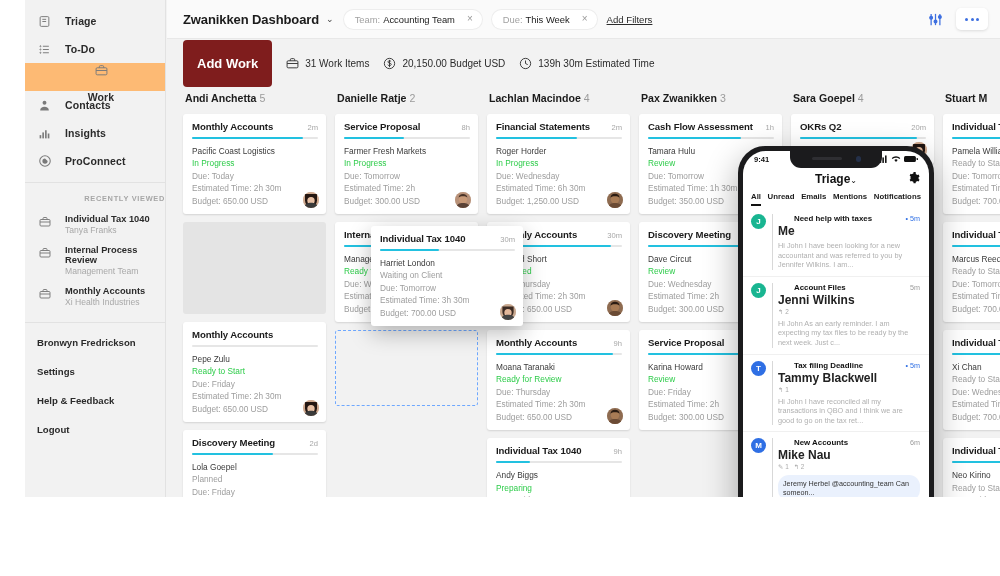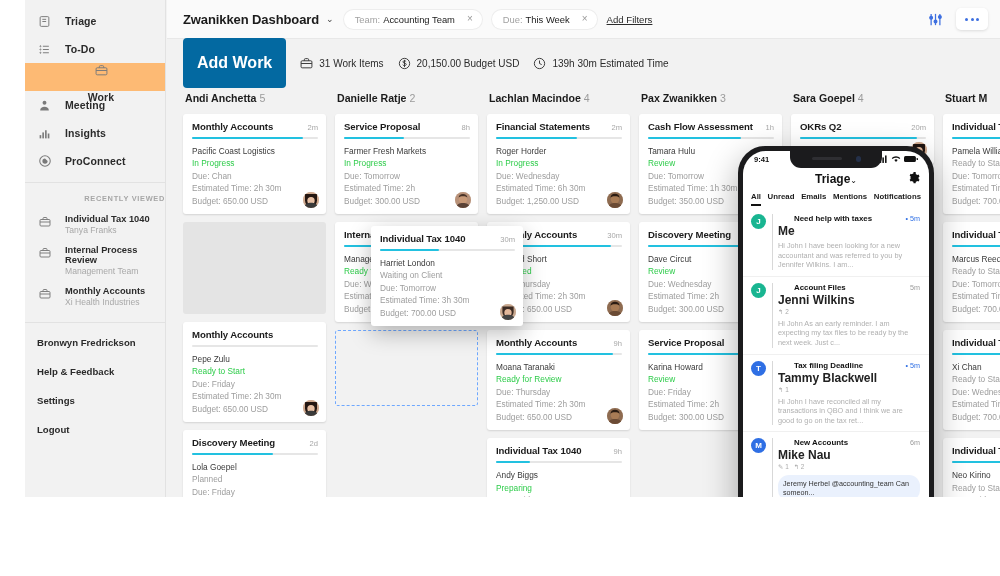--- a/index.html
+++ b/index.html
@@ -65,22 +65,22 @@
   .icon-btn { width:26px; height:22px; display:flex; align-items:center; justify-content:center;
     color:#3d6fe0; cursor:pointer; }
   .more-btn { background:#fff; border-radius:5px; box-shadow:0 1px 3px rgba(0,0,0,.12);
     width:32px; height:22px; display:flex; align-items:center; justify-content:center;
     gap:2.5px; cursor:pointer; }
   .more-btn i { width:3px; height:3px; border-radius:50%; background:#3d6fe0; display:block; }
 
   
   .toolbar { height:48px; display:flex; align-items:center; padding:0 16px; gap:14px; background:#f2f2f2; }
   .add-work {
-    background:#0369a1; color:#fff; border:none; border-radius:4px;
-    font-family:inherit; font-size:16px; font-weight:700;
+    background:#7f1d1d; color:#fff; border:none; border-radius:4px;
+    font-family:inherit; font-size:13px; font-weight:700;
     padding:16px 14px; cursor:pointer;
   }
   .stat { display:flex; align-items:center; gap:6px; font-size:10px; color:#2b2b2b; }
   .stat svg { display:block; color:#3a3a3a; }
 
   
   .board { position:absolute; left:0; top:87px; right:0; bottom:0;
     display:flex; gap:0; padding:0 0 0 16px; overflow:hidden; }
   .col { width:152px; flex:0 0 152px; padding-right:9px; }
   .col-head { font-size:10.6px; font-weight:700; color:#1b1b1b; padding:5px 0 10px 2px; }
@@ -203,21 +203,21 @@
         <span>Work</span>
       </div>
 
       <div class="nav-item">
         <span class="nav-icon">
           <svg width="13" height="13" viewBox="0 0 24 24" fill="currentColor">
             <circle cx="12" cy="7" r="3.6"></circle>
               <path d="M4 21c0-4.2 3.6-6.6 8-6.6s8 2.4 8 6.6z"></path>
           </svg>
           </span>
-        <span>Meeting</span>
+        <span>Contacts</span>
       </div>
 
       <div class="nav-item">
         <span class="nav-icon">
           <svg width="13" height="13" viewBox="0 0 24 24" fill="currentColor">
             <rect x="3" y="15" width="3" height="6"></rect>
               <rect x="8" y="10" width="3" height="11"></rect>
             <rect x="13" y="6" width="3" height="15"></rect>
               <rect x="18" y="12" width="3" height="9"></rect>
           </svg>
@@ -277,22 +277,22 @@
       <span class="recent-text">
         <span class="recent-title">Monthly Accounts</span>
         <span class="recent-sub">Xi Health Industries</span>
       </span>
     </div>
 
     <div class="divider" style="margin-top:10px"></div>
 
     <div style="padding-top:5px">
       <div class="bottom-item">Bronwyn Fredrickson</div>
+      <div class="bottom-item">Settings</div>
       <div class="bottom-item">Help &amp; Feedback</div>
-      <div class="bottom-item">Settings</div>
       <div class="bottom-item">Logout</div>
     </div>
   </div>
 
   <div class="main">
 
     <div class="topbar">
       <span class="dash-title">Zwanikken Dashboard</span>
       <span class="caret">⌄</span>
 
@@ -371,21 +371,21 @@
           <div class="card">
             <div class="card-top">
               <span class="card-title">Monthly Accounts</span>
               <span class="card-time">2m</span>
             </div>
             <div class="bar">
               <span style="width:88%"></span>
             </div>
             <div class="card-line card-client">Pacific Coast Logistics</div>
             <div class="card-line status-green">In Progress</div>
-            <div class="card-line">Due: Chan</div>
+            <div class="card-line">Due: Today</div>
             <div class="card-line">Estimated Time: 2h 30m</div>
             <div class="card-line">Budget: 650.00 USD</div>
             <span class="avatar">
               <svg class="face" viewBox="0 0 20 20">
                 <rect width="20" height="20" fill="#cfa98f"></rect>
                 <path d="M2.5 2.5h15v8a7.5 7.5 0 0 1-15 0z" fill="#241712"></path>
                 <circle cx="10" cy="11" r="4.6" fill="#e8c0a4"></circle>
                 <path d="M1 20c1-5 4.5-6.5 9-6.5s8 1.5 9 6.5z" fill="#3a3a3a"></path>
               </svg>
             </span>

